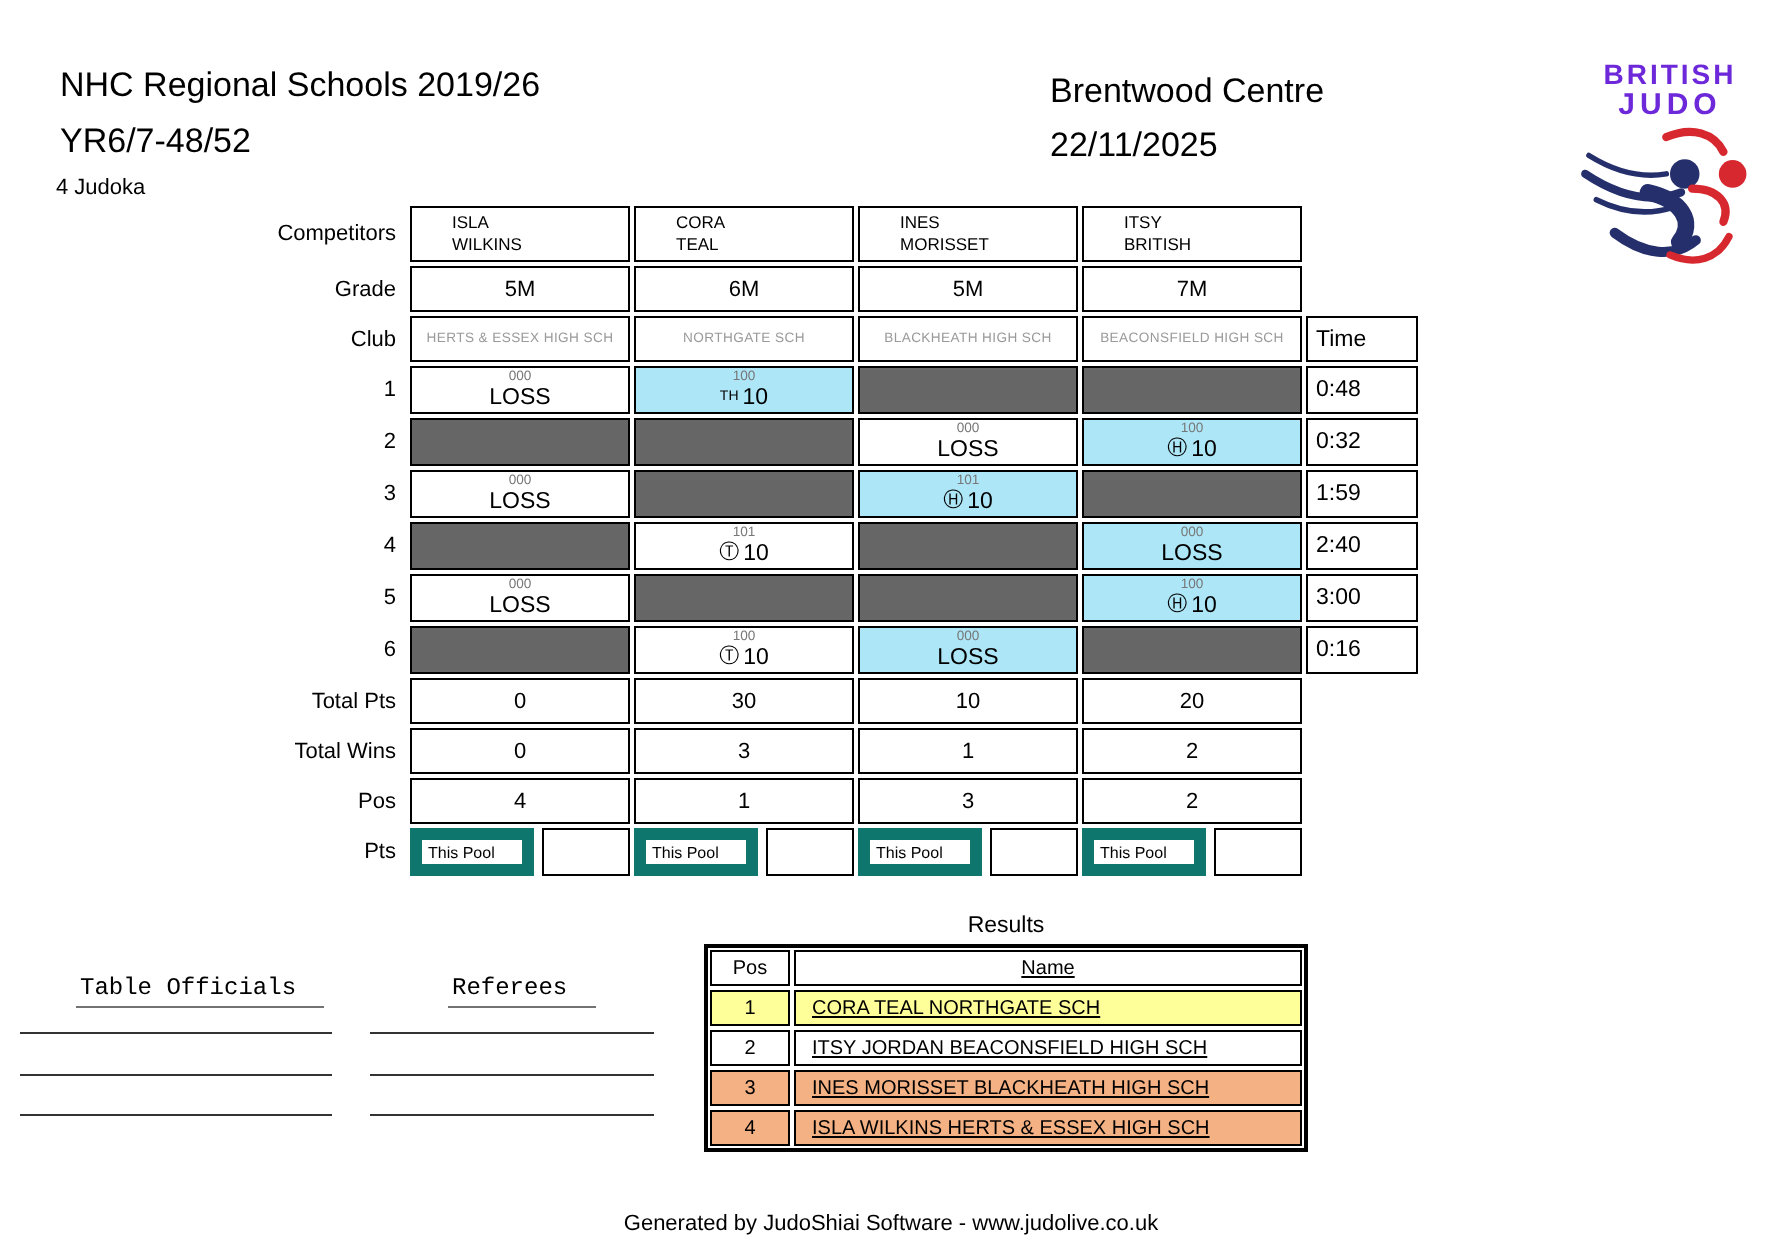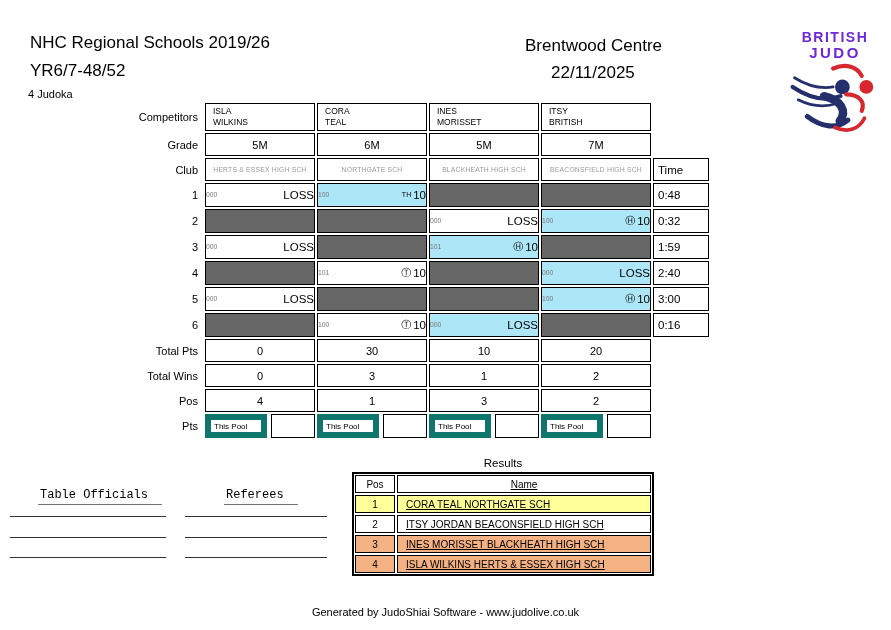--- a/index.html
+++ b/index.html
@@ -7,44 +7,44 @@
     width:891px;height:630px;position:relative;overflow:hidden;
     background:#ffffff;color:#000;
     font-family:"Liberation Sans", sans-serif;
   }
   .abs{position:absolute;}
   
   .hdr-title{left:30px;top:33px;font-size:17px;}
   .hdr-sub{left:30px;top:61px;font-size:17px;}
   .hdr-judoka{left:28px;top:88px;font-size:11px;}
   .hdr-venue{left:525px;top:36px;font-size:17px;}
-  .hdr-date{left:551px;top:63px;font-size:17px;}
+  .hdr-date{left:525px;top:63px;font-size:17px;}
   
   .logo{left:783px;top:30px;width:104px;text-align:center;color:#6d28d9;}
   .logo-l1{font-size:14px;font-weight:bold;letter-spacing:1.5px;line-height:1.05;}
   .logo-l2{font-size:15px;font-weight:bold;letter-spacing:2.5px;line-height:1.0;}
   .logo svg{margin-top:3px;}
   
   .pool-grid{
     left:131px;top:103px;display:grid;
     grid-template-columns:72px 110px 110px 110px 110px 56px;
     grid-template-rows:28px 23px 23px repeat(6,24px) 23px 23px 23px 24px;
     gap:2px;
   }
   .cell{border:1px solid #000;background:#fff;box-sizing:border-box;
         display:flex;align-items:center;justify-content:center;
         font-size:11px;overflow:hidden;}
   .cell.lbl{border:none;background:transparent;justify-content:flex-end;
             padding-right:5px;font-size:11px;white-space:nowrap;}
   .cell.blank{border:none;background:transparent;}
   .cell.name-cell{flex-direction:column;align-items:flex-start;justify-content:flex-start;
-                  padding:2px 7px;font-size:8.5px;line-height:1.35;}
+                  padding:2px 20px;font-size:8.5px;line-height:1.35;}
   .cell.club-cell{font-size:6.8px;color:#9a9a9a;letter-spacing:0.2px;}
   .cell.time-hdr,.cell.time-cell{justify-content:flex-start;padding-left:4px;font-size:11.5px;}
-  .cell.match-cell{flex-direction:row;justify-content:space-between;padding:0;}
+  .cell.match-cell{flex-direction:column;justify-content:center;padding:0;}
   .cell.match-cell .code{font-size:6.8px;color:#777;line-height:1.2;height:8px;}
   .cell.match-cell .main{font-size:11.5px;line-height:1.1;display:flex;align-items:center;gap:2px;}
   .cell.match-cell .sym{font-size:10px;}
   .cell.match-cell .sym.sm{font-size:7px;}
   .cell.side-blue{background:#ADE6F7;}
   .cell.side-white{background:#ffffff;}
   .cell.empty{background:#666666;}
   .cell.pts-cell{border:none;background:transparent;gap:4px;justify-content:flex-start;}
   .pts-box1{border:6px solid #0f766e;background:#fff;width:62px;height:100%;
             box-sizing:border-box;display:flex;align-items:center;

